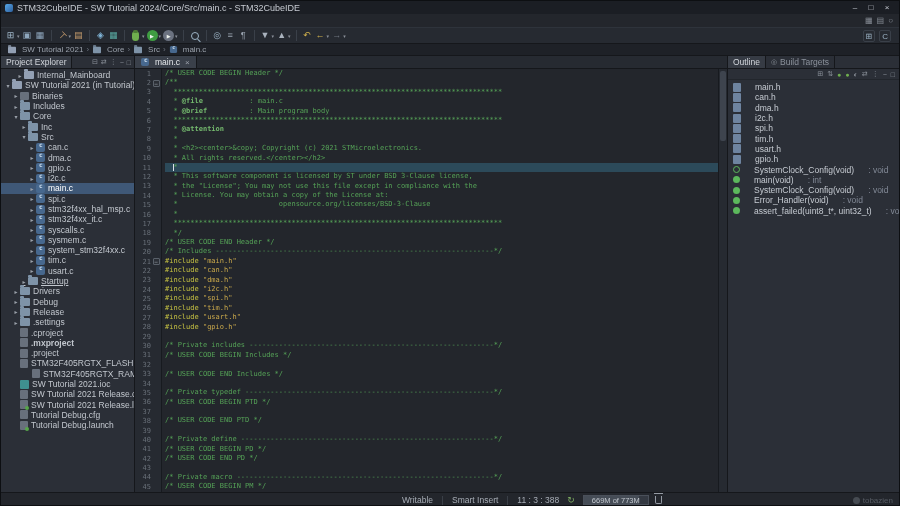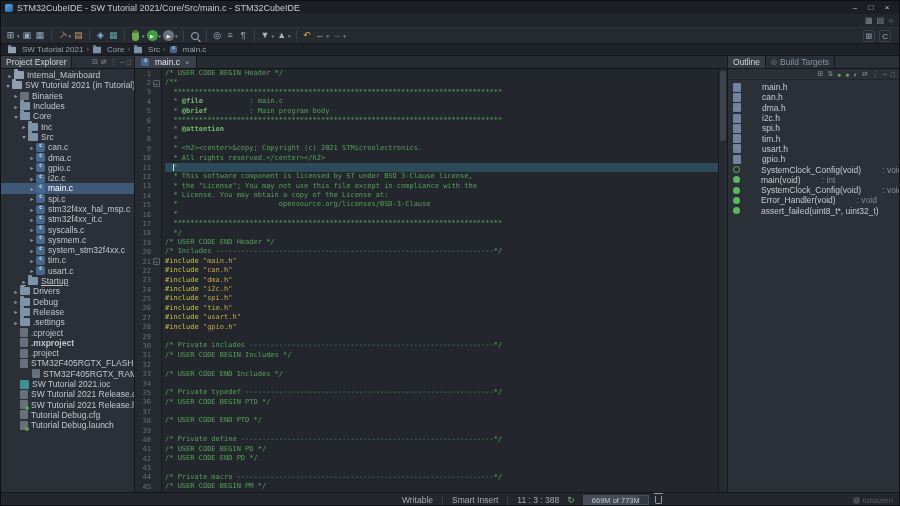--- a/index.html
+++ b/index.html
@@ -93,21 +93,21 @@
   .tk-com{color:var(--com);}  .tk-doc{color:var(--doc);}
   .tk-tag{color:var(--tag);font-weight:bold;}
   .tk-dir{color:var(--dir);text-align:center;}  .tk-str{color:var(--str);}
   .ed-scroll{width:9px;background:#262a31;border-left:1px solid #171a1f;position:relative;flex:none;}
   .ed-thumb{position:absolute;top:2px;left:1px;right:1px;height:70px;background:#3e444e;border-radius:2px;}
 
   
   .outline{width:172px;background:#2b2f37;border-left:1px solid #15171b;display:flex;flex-direction:column;flex:none;}
   .ol-toolbar{height:11px;display:flex;align-items:center;justify-content:flex-end;gap:4px;padding:0 4px;border-bottom:1px solid #22262c;}
   .ol-list{flex:1;overflow:hidden;padding-top:2px;font-size:8.5px;}
-  .ol-row{height:10.3px;display:flex;align-items:center;gap:21px;padding-left:5px;white-space:nowrap;color:#c6cbd2;}
+  .ol-row{height:10.3px;display:flex;align-items:center;gap:14px;padding-left:5px;white-space:nowrap;color:#c6cbd2;}
   .ol-type{color:#828996;}
   .oi{flex:none;}
   .oi-inc{width:8px;height:9px;background:#6e84a0;border-radius:1px;}
   .oi-m{width:7px;height:7px;border-radius:50%;background:#5cb85c;}
   .oi-md{width:7px;height:7px;border-radius:50%;border:1px solid #5cb85c;background:transparent;}
 
   
   .statusbar{height:15px;display:flex;align-items:center;background:#23262c;border-top:1px solid #15171b;
     font-size:8.5px;color:#a7adb6;padding:0 6px;}
   .sb-spacer{width:395px;flex:none;}
@@ -121,21 +121,21 @@
   .watermark{margin-left:auto;display:flex;align-items:center;gap:3px;color:#565b63;font-size:8px;}
   .wm-dot{width:7px;height:7px;border-radius:50%;background:#565b63;opacity:.7;}
 </style>
 </head>
 <body>
 
 <div class="window" style="--com: #55a257; --doc: #55a257; --tag: #74b96e; --dir: #c6c242; --str: #c9a84b; --curline: #2c4a5a;">
 
   <div class="titlebar">
     <span class="appicon"></span>
-    <span class="title-text">STM32CubeIDE - SW Tutorial 2021/Core/Src/main.c - STM32CubeIDE</span>
+    <span class="title-text">STM32CubeIDE - SW Tutorial 2024/Core/Src/main.c - STM32CubeIDE</span>
     <span class="win-controls">
         <span class="win-btn">–</span>
         <span class="win-btn">□</span>
         <span class="win-btn">×</span>
       </span>
   </div>
 
   <div class="menubar">
     <span class="menubar-right">
         <span class="mb-ico">▦</span>
@@ -257,21 +257,21 @@
         </span>
         <span class="head-icons">
             <span class="hd-ico">⊟</span>
             <span class="hd-ico">⇄</span>
             <span class="hd-ico">⋮</span>
             <span class="hd-ico">−</span>
             <span class="hd-ico">□</span>
           </span>
       </div>
       <div class="tree">
-          <div class="tree-row" style="padding-left: 5px;">
+          <div class="tree-row" style="padding-left: 15px;">
             <span class="tw-arrow">▸</span>
             <span class="fi fi-prj"></span>
             <span>Internal_Mainboard</span>
           </div>
           <div class="tree-row" style="padding-left: 3px;">
             <span class="tw-arrow">▾</span>
             <span class="fi fi-prj"></span>
             <span>SW Tutorial 2021 (in Tutorial)</span>
           </div>
           <div class="tree-row" style="padding-left: 11px;">

